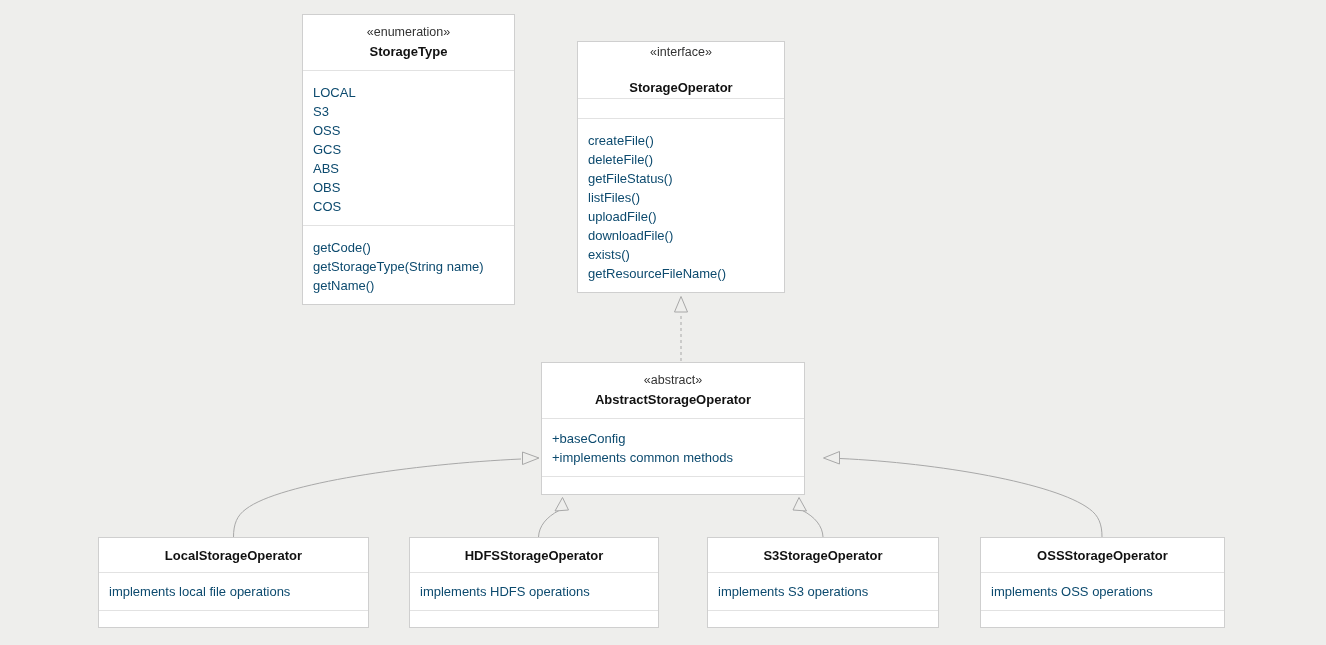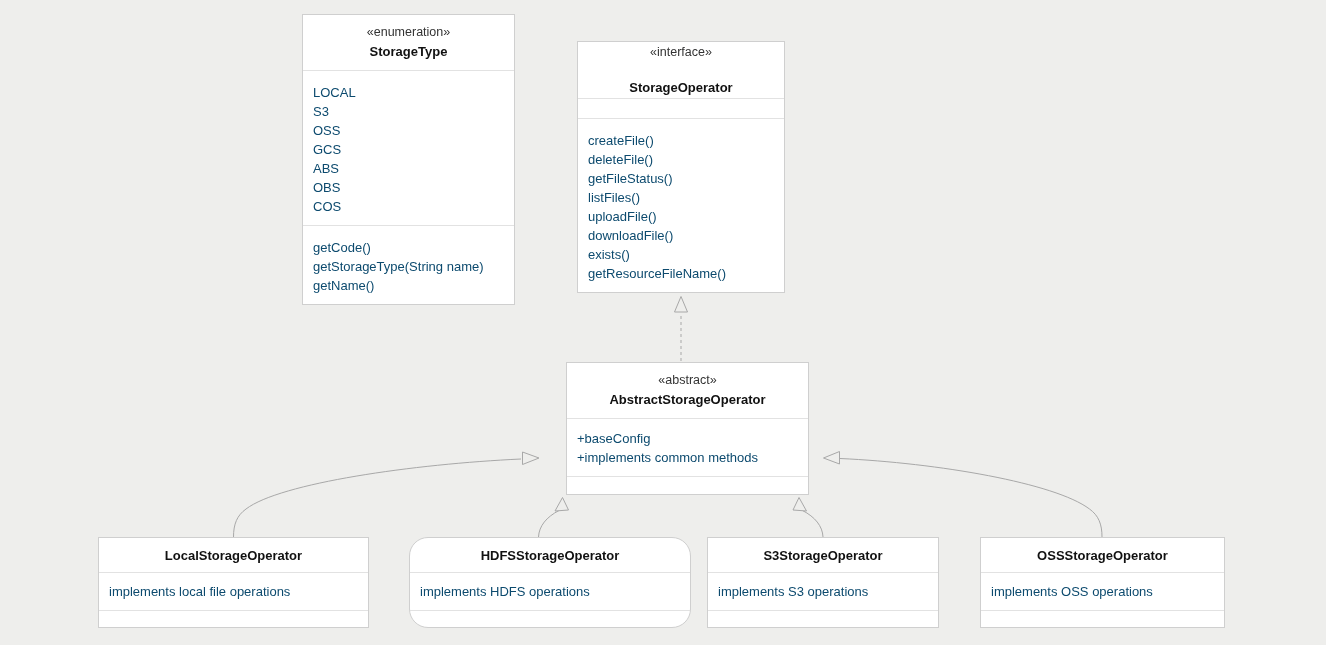--- a/index.html
+++ b/index.html
@@ -63,31 +63,31 @@
   #box-storage-type { left: 302px; top: 14px; width: 213px; }
   #box-storage-type .title { height: 55px; }
 
   
   #box-storage-operator { left: 577px; top: 41px; width: 208px; }
   #box-storage-operator .title { height: 56px; gap: 16px; }
   #box-storage-operator .attrs { min-height: 20px; padding: 0; }
   #box-storage-operator .methods { padding-top: 12px; }
 
   
-  #box-abstract { left: 566px; top: 362px; width: 243px; }
+  #box-abstract { left: 541px; top: 362px; width: 264px; }
   #box-abstract .title { height: 55px; }
   #box-abstract .attrs { padding: 10px 10px 9px 10px; }
   #box-abstract .methods { min-height: 18px; padding: 0; }
 
   
   .impl-box .title { height: 34px; }
   .impl-box .attrs { padding: 9px 10px 9px 10px; }
   .impl-box .methods { min-height: 17px; padding: 0; }
   #box-local { left: 98px;  top: 537px; width: 271px; }
-  #box-hdfs  { left: 409px; top: 537px; width: 282px; border-radius: 19px; }
+  #box-hdfs  { left: 409px; top: 537px; width: 250px; }
   #box-s3    { left: 707px; top: 537px; width: 232px; }
   #box-oss   { left: 980px; top: 537px; width: 245px; }
 </style>
 </head>
 <body>
 
 <div class="canvas">
 
   <svg class="edges" width="1326" height="645" viewBox="0 0 1326 645" xmlns="http://www.w3.org/2000/svg">
     <g stroke="#a8a8a8" stroke-width="1" fill="none">

